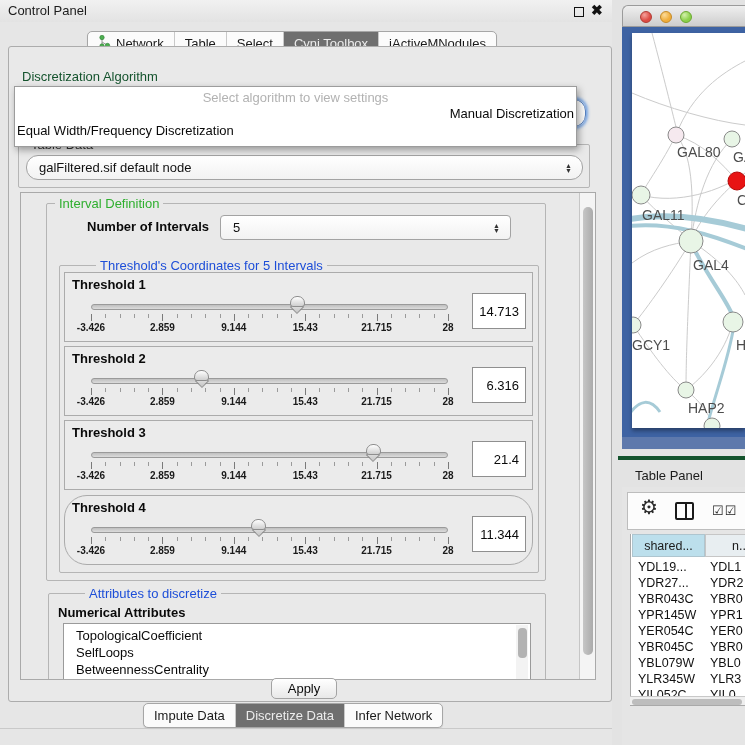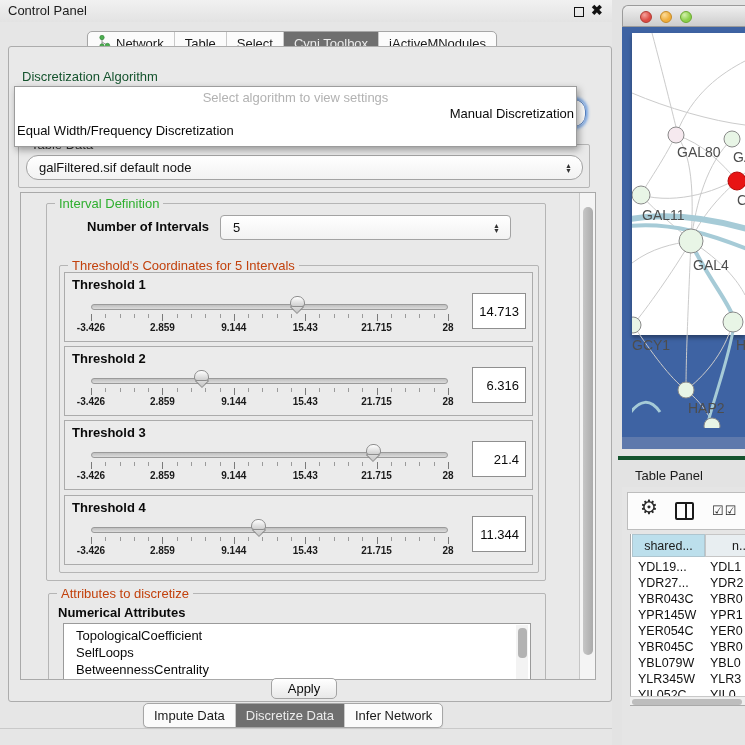--- a/index.html
+++ b/index.html
@@ -18,21 +18,21 @@
   .seg:last-child{border-right:none;}
   .seg.sel{background:#6F6F6F;color:#ECECEC;}
   #top-tabs{left:87px;top:31px;}
   #bottom-tabs{left:143px;top:703px;}
 
   #outer-panel{left:8px;top:46px;width:604px;height:656px;background:#E9E9E9;border:1px solid #ACACAC;border-radius:3px;}
 
   .group{border:1px solid #B5B5B5;border-radius:2px;}
   .group-label{position:absolute;top:-8px;left:8px;background:#E9E9E9;padding:0 4px;font-size:13px;white-space:nowrap;}
   .green-label{color:#2FAF2F;}
-  .blue-label{color:#c2410c;}
+  .blue-label{color:#1d4ed8;margin-left:28px;}
   .muted-green{color:#14532d;}
 
   
   .combo{background:linear-gradient(#FFFFFF,#F2F2F2);border:1px solid #A3A3A3;border-radius:12px;font-size:13px;color:#111;display:flex;align-items:center;padding-left:12px;}
   .combo .arrows{position:absolute;right:10px;top:50%;transform:translateY(-50%);display:flex;flex-direction:column;line-height:5px;font-size:7px;color:#333;}
   #focused-combo{left:24px;top:99px;width:562px;height:28px;border:1px solid #5580C0;box-shadow:0 0 3px 2px #7AA7E4;z-index:1;}
   #popup{left:14px;top:86px;width:563px;height:61px;background:#FFFFFF;border:1px solid #9C9C9C;box-shadow:2px 3px 7px rgba(0,0,0,.35);z-index:5;}
   #popup .ph{text-align:center;font-size:13px;color:#B2B2B2;padding-top:3px;}
   #popup .opt{font-size:13px;color:#0a0a0a;padding:1px 2px;}
   #popup .opt.hl{font-weight:normal;text-align:right;}
@@ -69,21 +69,21 @@
   #apply-btn{left:271px;top:678px;width:66px;height:21px;background:linear-gradient(#FFFFFF,#E8E8E8);border:1px solid #A3A3A3;border-radius:5px;font-size:13px;color:#0a0a0a;display:flex;align-items:center;justify-content:center;}
   #left-bottom-line{left:0;top:728px;width:618px;height:1px;background:#C9C9C9;}
 
   
   #right-bg{left:612px;top:0;width:133px;height:745px;background:#E3E3E3;}
   #net-window{left:622px;top:5px;width:123px;height:444px;}
   #net-titlebar{left:0;top:0;width:123px;height:22px;background:linear-gradient(#EFEFEF,#CDCDCD);border:1px solid #9B9B9B;border-radius:6px 0 0 0;border-right:none;}
   .light{position:absolute;top:5px;width:12px;height:12px;border-radius:50%;}
   #net-body{left:0;top:22px;width:123px;height:422px;background:#3E63A3;}
   #net-body .lite{position:absolute;left:0;top:410px;width:123px;height:12px;background:#5E79AC;}
-  #canvas{left:10px;top:6px;width:113px;height:302px;background:#FFFFFF;box-shadow:0 3px 4px rgba(0,0,0,.35);}
+  #canvas{left:10px;top:6px;width:113px;height:395px;background:#FFFFFF;box-shadow:0 3px 4px rgba(0,0,0,.35);}
   .node-label{font-size:14px;fill:#4d4d4d;}
 
   #tp-titlebar{left:618px;top:456px;width:127px;height:31px;background:#E3E3E3;border-top:4px solid #14532d;}
   #tp-titlebar .t{left:17px;top:8px;font-size:13px;color:#1c1c1c;}
   #tp-body{left:622px;top:487px;width:123px;height:258px;background:#E5E5E5;}
   #tp-toolbar{left:627px;top:492px;width:118px;height:38px;background:#FCFCFC;border:1px solid #BDBDBD;border-right:none;}
   #gear-icon{left:12px;top:2px;font-size:20px;color:#2a2a2a;}
   #col-icon{left:47px;top:9px;width:19px;height:18px;border:2px solid #1a1a1a;border-radius:2px;}
   #col-icon span{position:absolute;left:7.5px;top:0;width:2px;height:14px;background:#1a1a1a;}
   #check-icons{left:84px;top:10px;font-size:13px;color:#222;letter-spacing:1px;}
@@ -286,21 +286,21 @@
           <div class="tick-label" style="left: 168.8px;">9.144</div>
           <div class="tick-label" style="left: 240.2px;">15.43</div>
           <div class="tick-label" style="left: 311.6px;">21.715</div>
           <div class="tick-label" style="left: 383px;">28</div>
           <div class="handle" style="left: 300.524px;">
             <div class="pt"></div>
             <div class="cap"></div>
           </div>
           <div class="value-box">21.4</div>
         </div>
-        <div class="thr-box" style="top: 302px;">
+        <div class="thr-box" style="top: 302px; border-radius: 23px;">
           <div class="thr-label">Threshold 4</div>
           <div class="track"></div>
           <div class="tick" style="left: 26px; top: 41px; height: 7px;"></div>
           <div class="tick" style="left: 40.28px; top: 41px; height: 4px; background: rgb(154, 154, 154);"></div>
           <div class="tick" style="left: 54.56px; top: 41px; height: 4px; background: rgb(154, 154, 154);"></div>
           <div class="tick" style="left: 68.84px; top: 41px; height: 4px; background: rgb(154, 154, 154);"></div>
           <div class="tick" style="left: 83.12px; top: 41px; height: 4px; background: rgb(154, 154, 154);"></div>
           <div class="tick" style="left: 97.4px; top: 41px; height: 7px;"></div>
           <div class="tick" style="left: 111.68px; top: 41px; height: 4px; background: rgb(154, 154, 154);"></div>
           <div class="tick" style="left: 125.96px; top: 41px; height: 4px; background: rgb(154, 154, 154);"></div>

